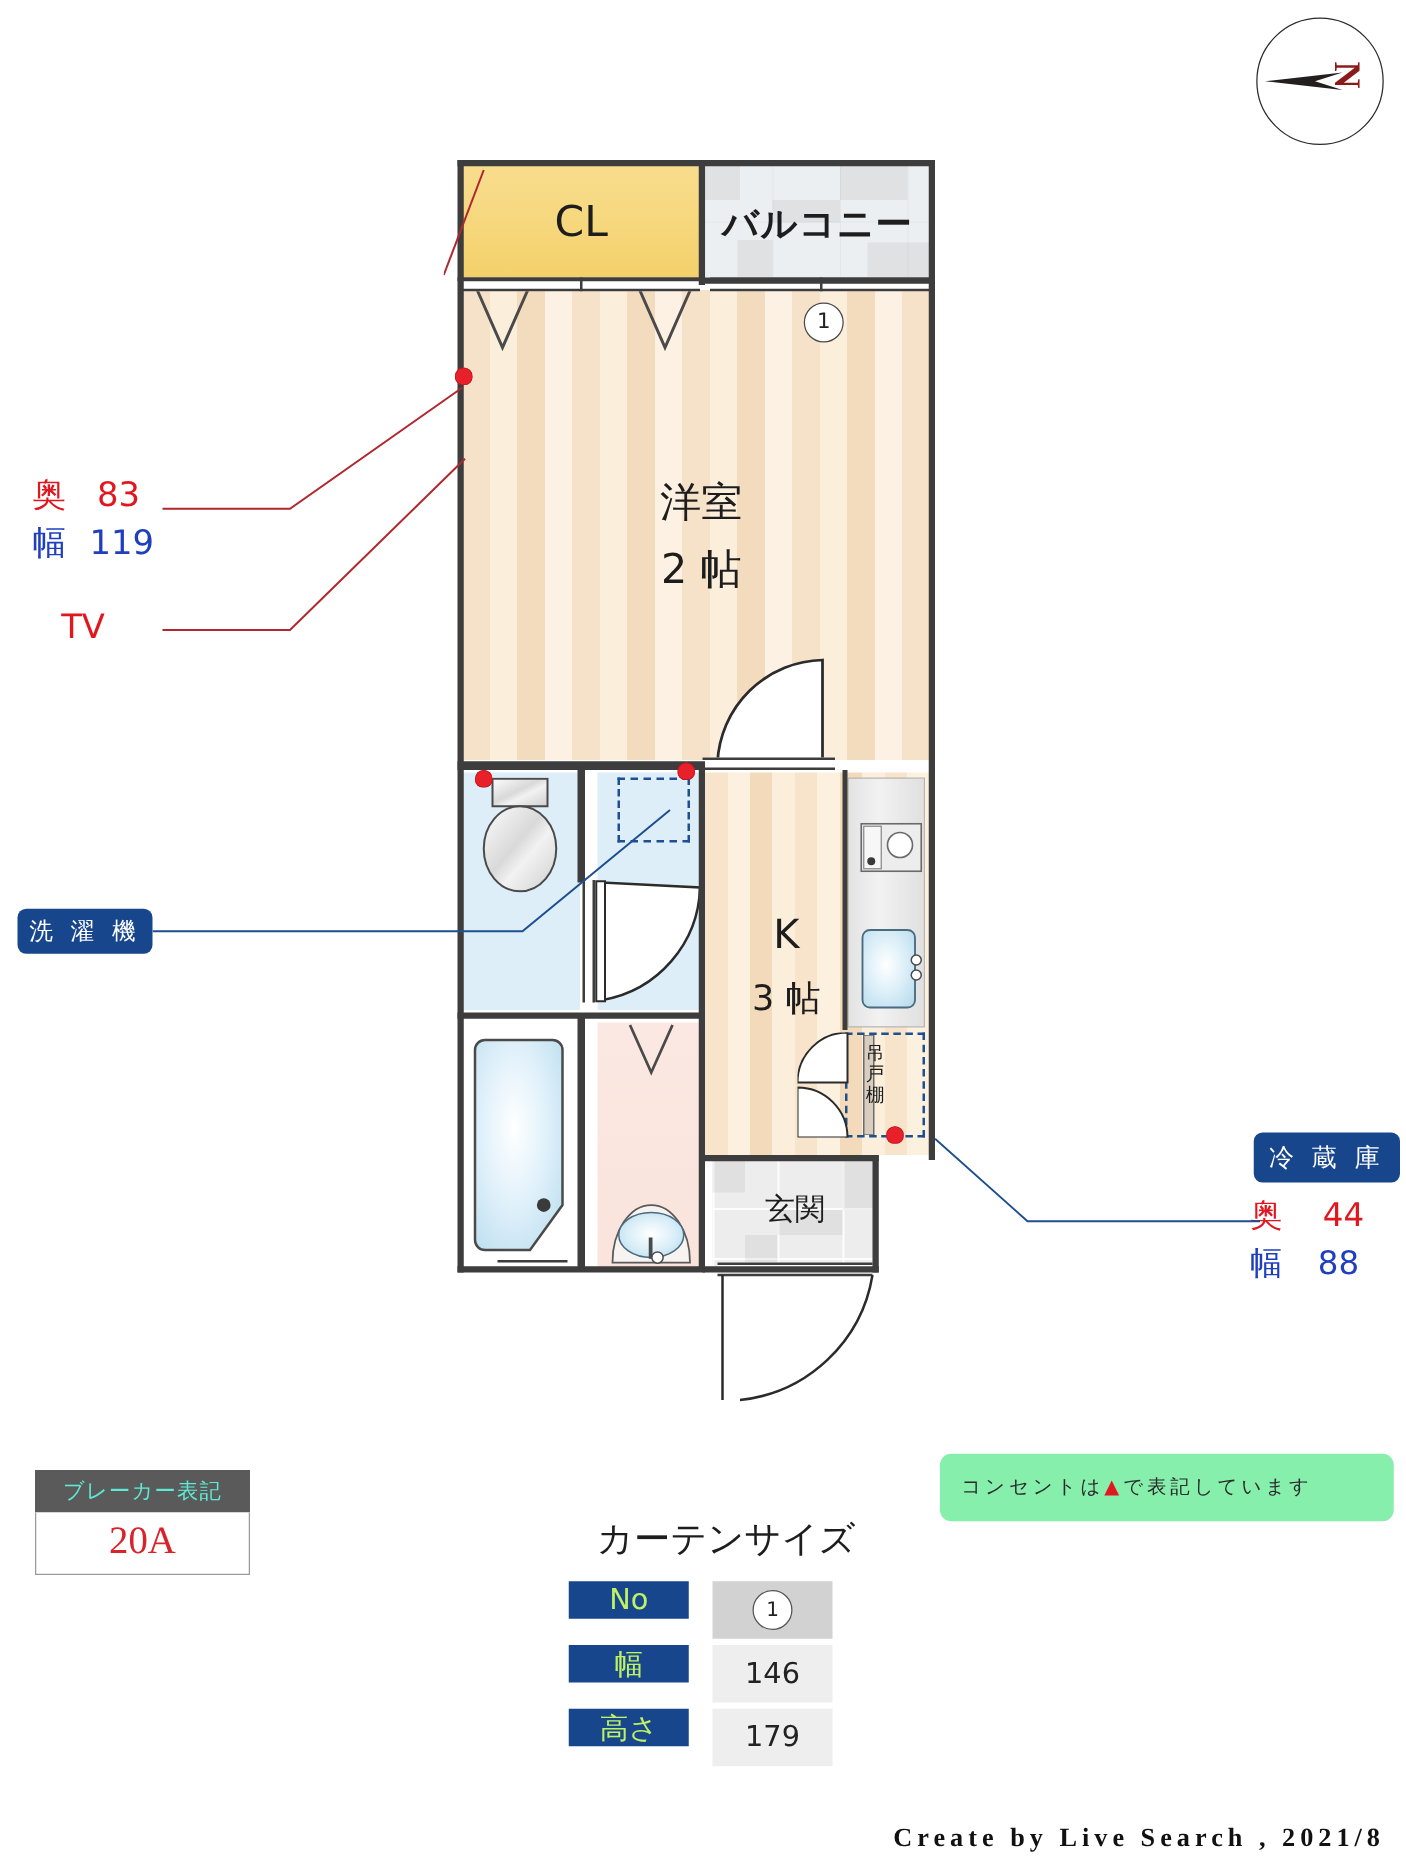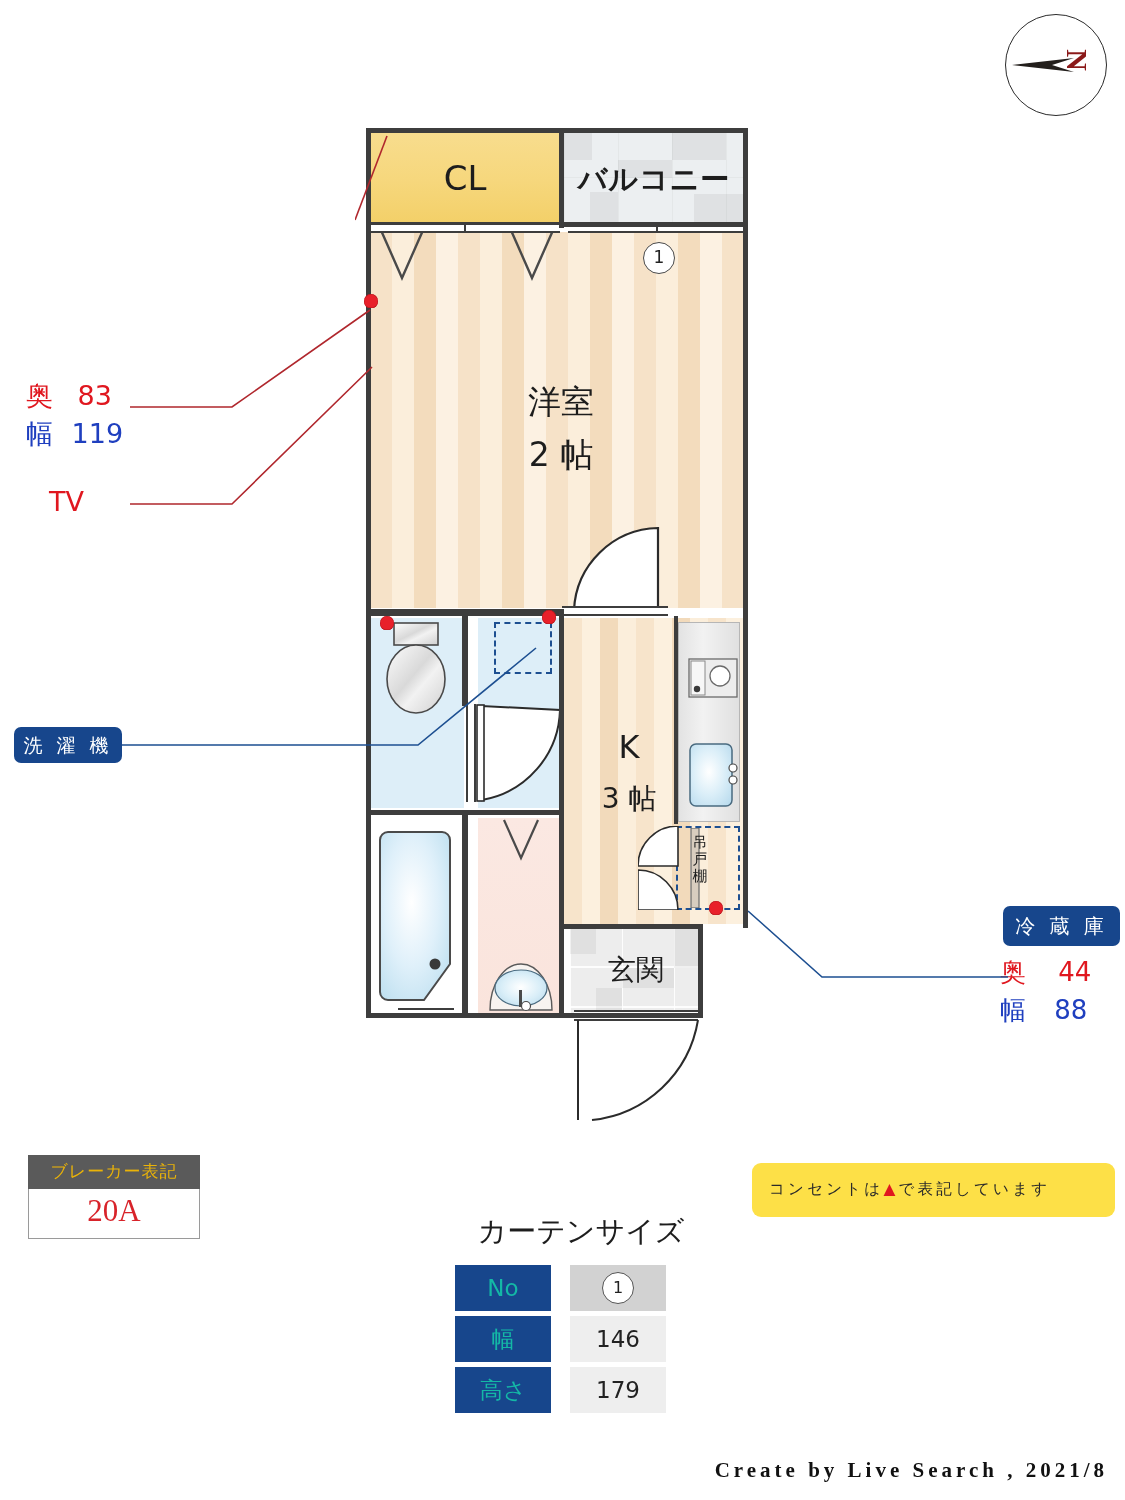--- a/index.html
+++ b/index.html
@@ -80,40 +80,40 @@
   .badge{position:absolute;background:#17468c;color:#fff;border-radius:7px;text-align:center;
      font-family:"DejaVu Sans",sans-serif;letter-spacing:4px;}
   .leader{position:absolute;}
 
   .dimred{color:#e0171f;}
   .dimblue{color:#1f3fbf;}
   .dimrow{position:absolute;font-family:"DejaVu Sans",sans-serif;white-space:nowrap;}
 
   
   #breaker{left:28px;top:1155px;width:172px;}
-  #breaker .hd{background:#5a5a5a;color:#eab308;text-align:center;font-size:17px;padding:5px 0 6px;
-      font-family:"DejaVu Sans",sans-serif;letter-spacing:1px;}
+  #breaker .hd{background:#5a5a5a;color:#5eead4;text-align:center;font-size:17px;padding:5px 0 6px;
+      font-family:"DejaVu Sans",sans-serif;letter-spacing:1px;margin-top:21px;}
   #breaker .bd{border:1px solid #9a9a9a;border-top:none;background:#fff;text-align:center;
       color:#d8232a;font-size:31px;padding:4px 0 9px;font-family:"Liberation Serif",serif;}
 
   
   #curtitle{left:466px;top:1212px;width:230px;text-align:center;font-size:29px;color:#1d1d1d;
       font-family:"DejaVu Sans",sans-serif;}
   #curtable{left:455px;top:1265px;}
   #curtable .r{display:flex;margin-bottom:5px;}
-  #curtable .k{width:96px;height:46px;background:#17468c;color:#14b8a6;font-size:23px;
+  #curtable .k{width:96px;height:30px;background:#17468c;color:#bef264;font-size:23px;
       display:flex;align-items:center;justify-content:center;font-family:"DejaVu Sans",sans-serif;}
   #curtable .v{width:96px;height:46px;background:#eeeeee;color:#222;font-size:23px;margin-left:19px;
       display:flex;align-items:center;justify-content:center;font-family:"DejaVu Sans",sans-serif;}
   #curtable .v.top{background:#d2d2d2;}
   #curtable .v .cnum{width:30px;height:30px;border:1.3px solid #555;border-radius:50%;background:#fff;
       font-size:16px;line-height:29px;text-align:center;}
 
   
-  #note{left:752px;top:1163px;width:363px;background:#fde047;border-radius:9px;padding:13px 0 14px;}
+  #note{left:752px;top:1163px;width:363px;background:#86efac;border-radius:9px;padding:13px 0 14px;}
   #note div{color:#2a2a2a;font-size:15.5px;letter-spacing:3.2px;padding-left:17px;line-height:1.75;
       font-family:"DejaVu Sans",sans-serif;}
   #note .mk{color:#e0171f;}
 
   
   #footer{left:0;top:1458px;width:1108px;text-align:right;font-size:21px;color:#111;letter-spacing:4px;
       font-family:"Liberation Serif",serif;font-weight:bold;}
 </style>
 </head>
 <body>
@@ -284,21 +284,21 @@
     </svg>
   </div>
   <div class="opening" style="left:196px;top:478px;width:106px;height:10px;"></div>
 
   <div class="room tile" style="left:204px;top:800px;width:132px;height:86px;">
     <div class="sq" style="left:0;top:0;width:26px;height:26px;"></div>
     <div class="sq" style="left:52px;top:40px;width:52px;height:20px;"></div>
     <div class="sq" style="left:104px;top:0;width:28px;height:40px;"></div>
     <div class="sq" style="left:26px;top:60px;width:26px;height:26px;"></div>
   </div>
-  <div class="rlabel" style="left:204px;top:823px;width:132px;font-size:28px;">玄関</div>
+  <div class="rlabel" style="left:204px;top:823px;width:132px;font-size:24px;">玄関</div>
 
   <div class="opening" style="left:208px;top:882px;width:124px;height:11px;"></div>
   <div class="abs" style="left:210px;top:890px;">
     <svg width="126" height="104" viewBox="0 0 126 104">
       <path d="M2,2 L2,102" stroke="#2b2b2b" stroke-width="2" fill="none"></path>
       <path d="M122,2 A120,120 0 0 1 16,102" stroke="#2b2b2b" stroke-width="2" fill="none"></path>
     </svg>
   </div>
 
   <div class="opening" style="left:32px;top:880px;width:56px;height:9px;"></div>

